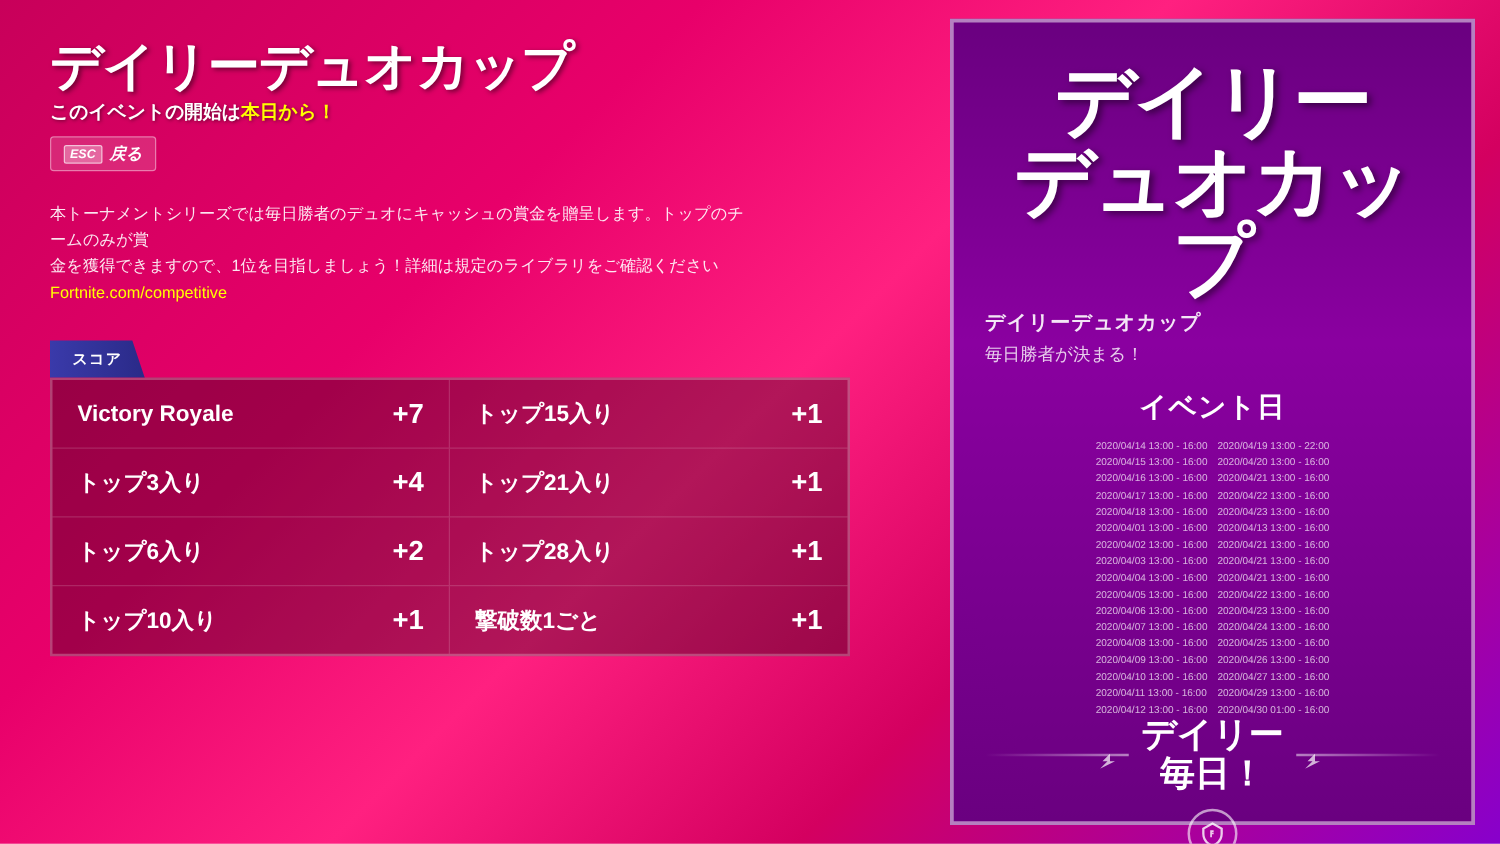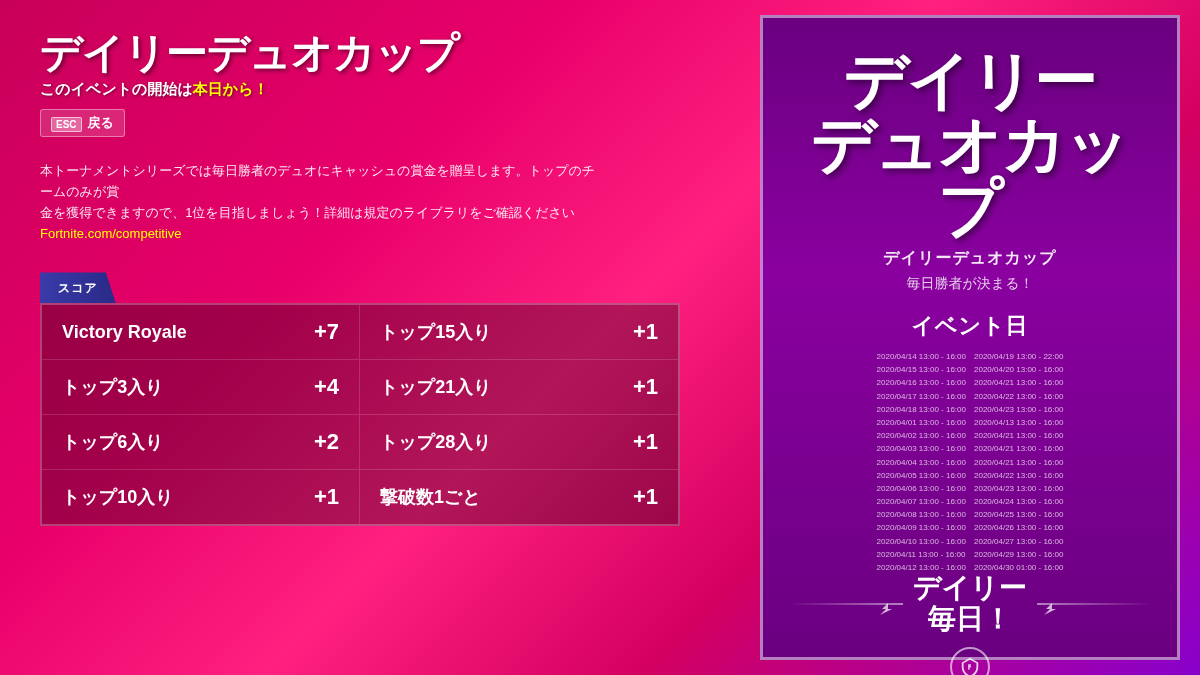--- a/index.html
+++ b/index.html
@@ -25,31 +25,32 @@
       font-size: 42px;
       font-weight: 900;
       color: #ffffff;
       line-height: 1.1;
       text-shadow: 2px 2px 4px rgba(0,0,0,0.5);
       letter-spacing: -1px;
     }
 
     .back-btn {
       display: inline-flex;
-      align-items: flex-end;
+      align-items: center;
       gap: 6px;
       background: rgba(255,255,255,0.15);
       border: 1px solid rgba(255,255,255,0.4);
       border-radius: 3px;
       padding: 4px 10px;
       color: #ffffff;
       font-size: 13px;
       font-weight: 700;
       margin-top: 10px;
       cursor: pointer;
+      font-style: italic;
     }
 
     .back-btn .esc-badge {
       background: rgba(255,255,255,0.3);
       border: 1px solid rgba(255,255,255,0.6);
       border-radius: 2px;
       padding: 1px 4px;
       font-size: 10px;
       font-weight: 900;
     }
@@ -128,21 +129,21 @@
       position: absolute;
       right: 20px;
       top: 15px;
       width: 420px;
       height: 645px;
       background: linear-gradient(180deg, #6a0080 0%, #8a00a0 40%, #6a0080 100%);
       border: 3px solid rgba(255,255,255,0.5);
       padding: 30px 25px;
       display: flex;
       flex-direction: column;
-      align-items: center;
+      align-items: flex-start;
     }
 
     .poster-title-main {
       font-size: 64px;
       font-weight: 900;
       color: #ffffff;
       text-align: center;
       line-height: 1.0;
       letter-spacing: -2px;
       text-shadow: 3px 3px 6px rgba(0,0,0,0.5);

